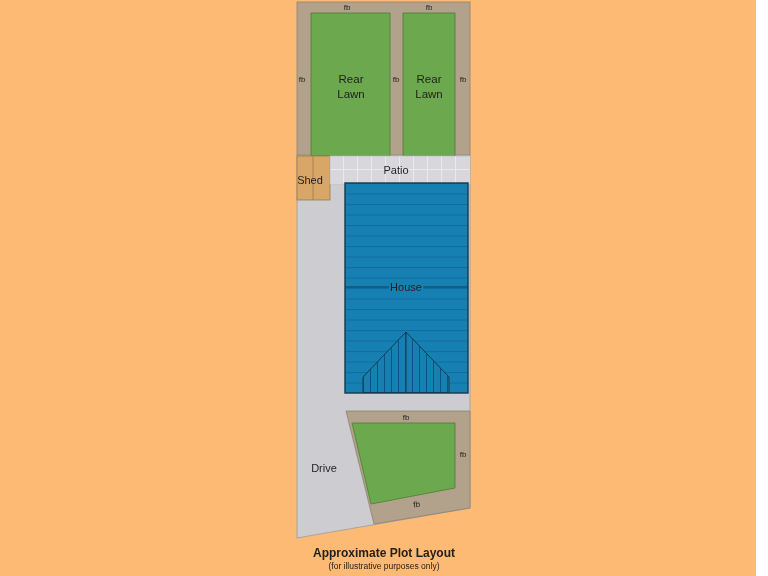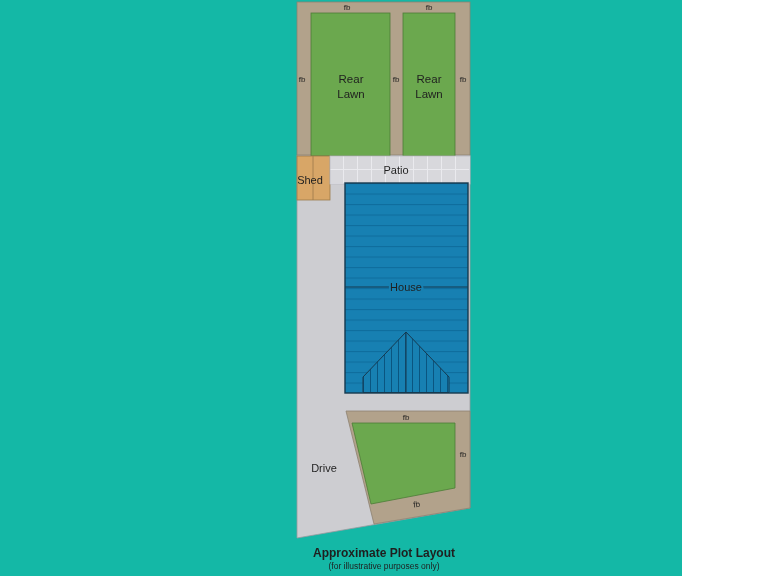--- a/index.html
+++ b/index.html
@@ -1,21 +1,21 @@
 <!DOCTYPE html>
 <html style="--lawn-green: #6ba84e; --bed-tan: #b2a28b; --shed-orange: #d8a667; --patio-grey: #d8d8dc; --drive-grey: #cdcdd1; --house-blue: #1780b2; --house-stripe: #0f6e9e; --house-outline: #16394f; --text: #1f1f1f;"><head>
 <meta charset="utf-8">
 <style>
   :root{
     --lawn-green:#6ba84e; --bed-tan:#b2a28b; --shed-orange:#d8a667;
     --patio-grey:#d8d8dc; --drive-grey:#cdcdd1; --house-blue:#1780b2;
     --house-stripe:#0f6e9e; --house-outline:#16394f; --text:#1f1f1f;
   }
   html,body{margin:0;padding:0;background:#ffffff;}
-  .canvas{position:relative;width:682px;height:576px;background:#14b8a6;overflow:hidden;}
+  .canvas{position:relative;width:756px;height:576px;background:#fdba74;overflow:hidden;}
   svg{display:block;}
   text{font-family:"Liberation Sans","DejaVu Sans",sans-serif;fill:var(--text);}
   .fb{font-size:8px;text-anchor:middle;}
   .lbl{font-size:11px;text-anchor:middle;}
   .lawnlbl{font-size:11.5px;text-anchor:middle;}
   .house-lbl{font-size:11px;text-anchor:middle;paint-order:stroke;stroke:var(--house-blue);stroke-width:4px;}
   .cap-title{font-size:12px;font-weight:bold;text-anchor:middle;}
   .cap-sub{font-size:8.5px;text-anchor:middle;}
   .lawn{fill:var(--lawn-green);stroke:#4d7c37;stroke-width:.8;}
   .tan{fill:var(--bed-tan);stroke:#8d8271;stroke-width:.8;}

